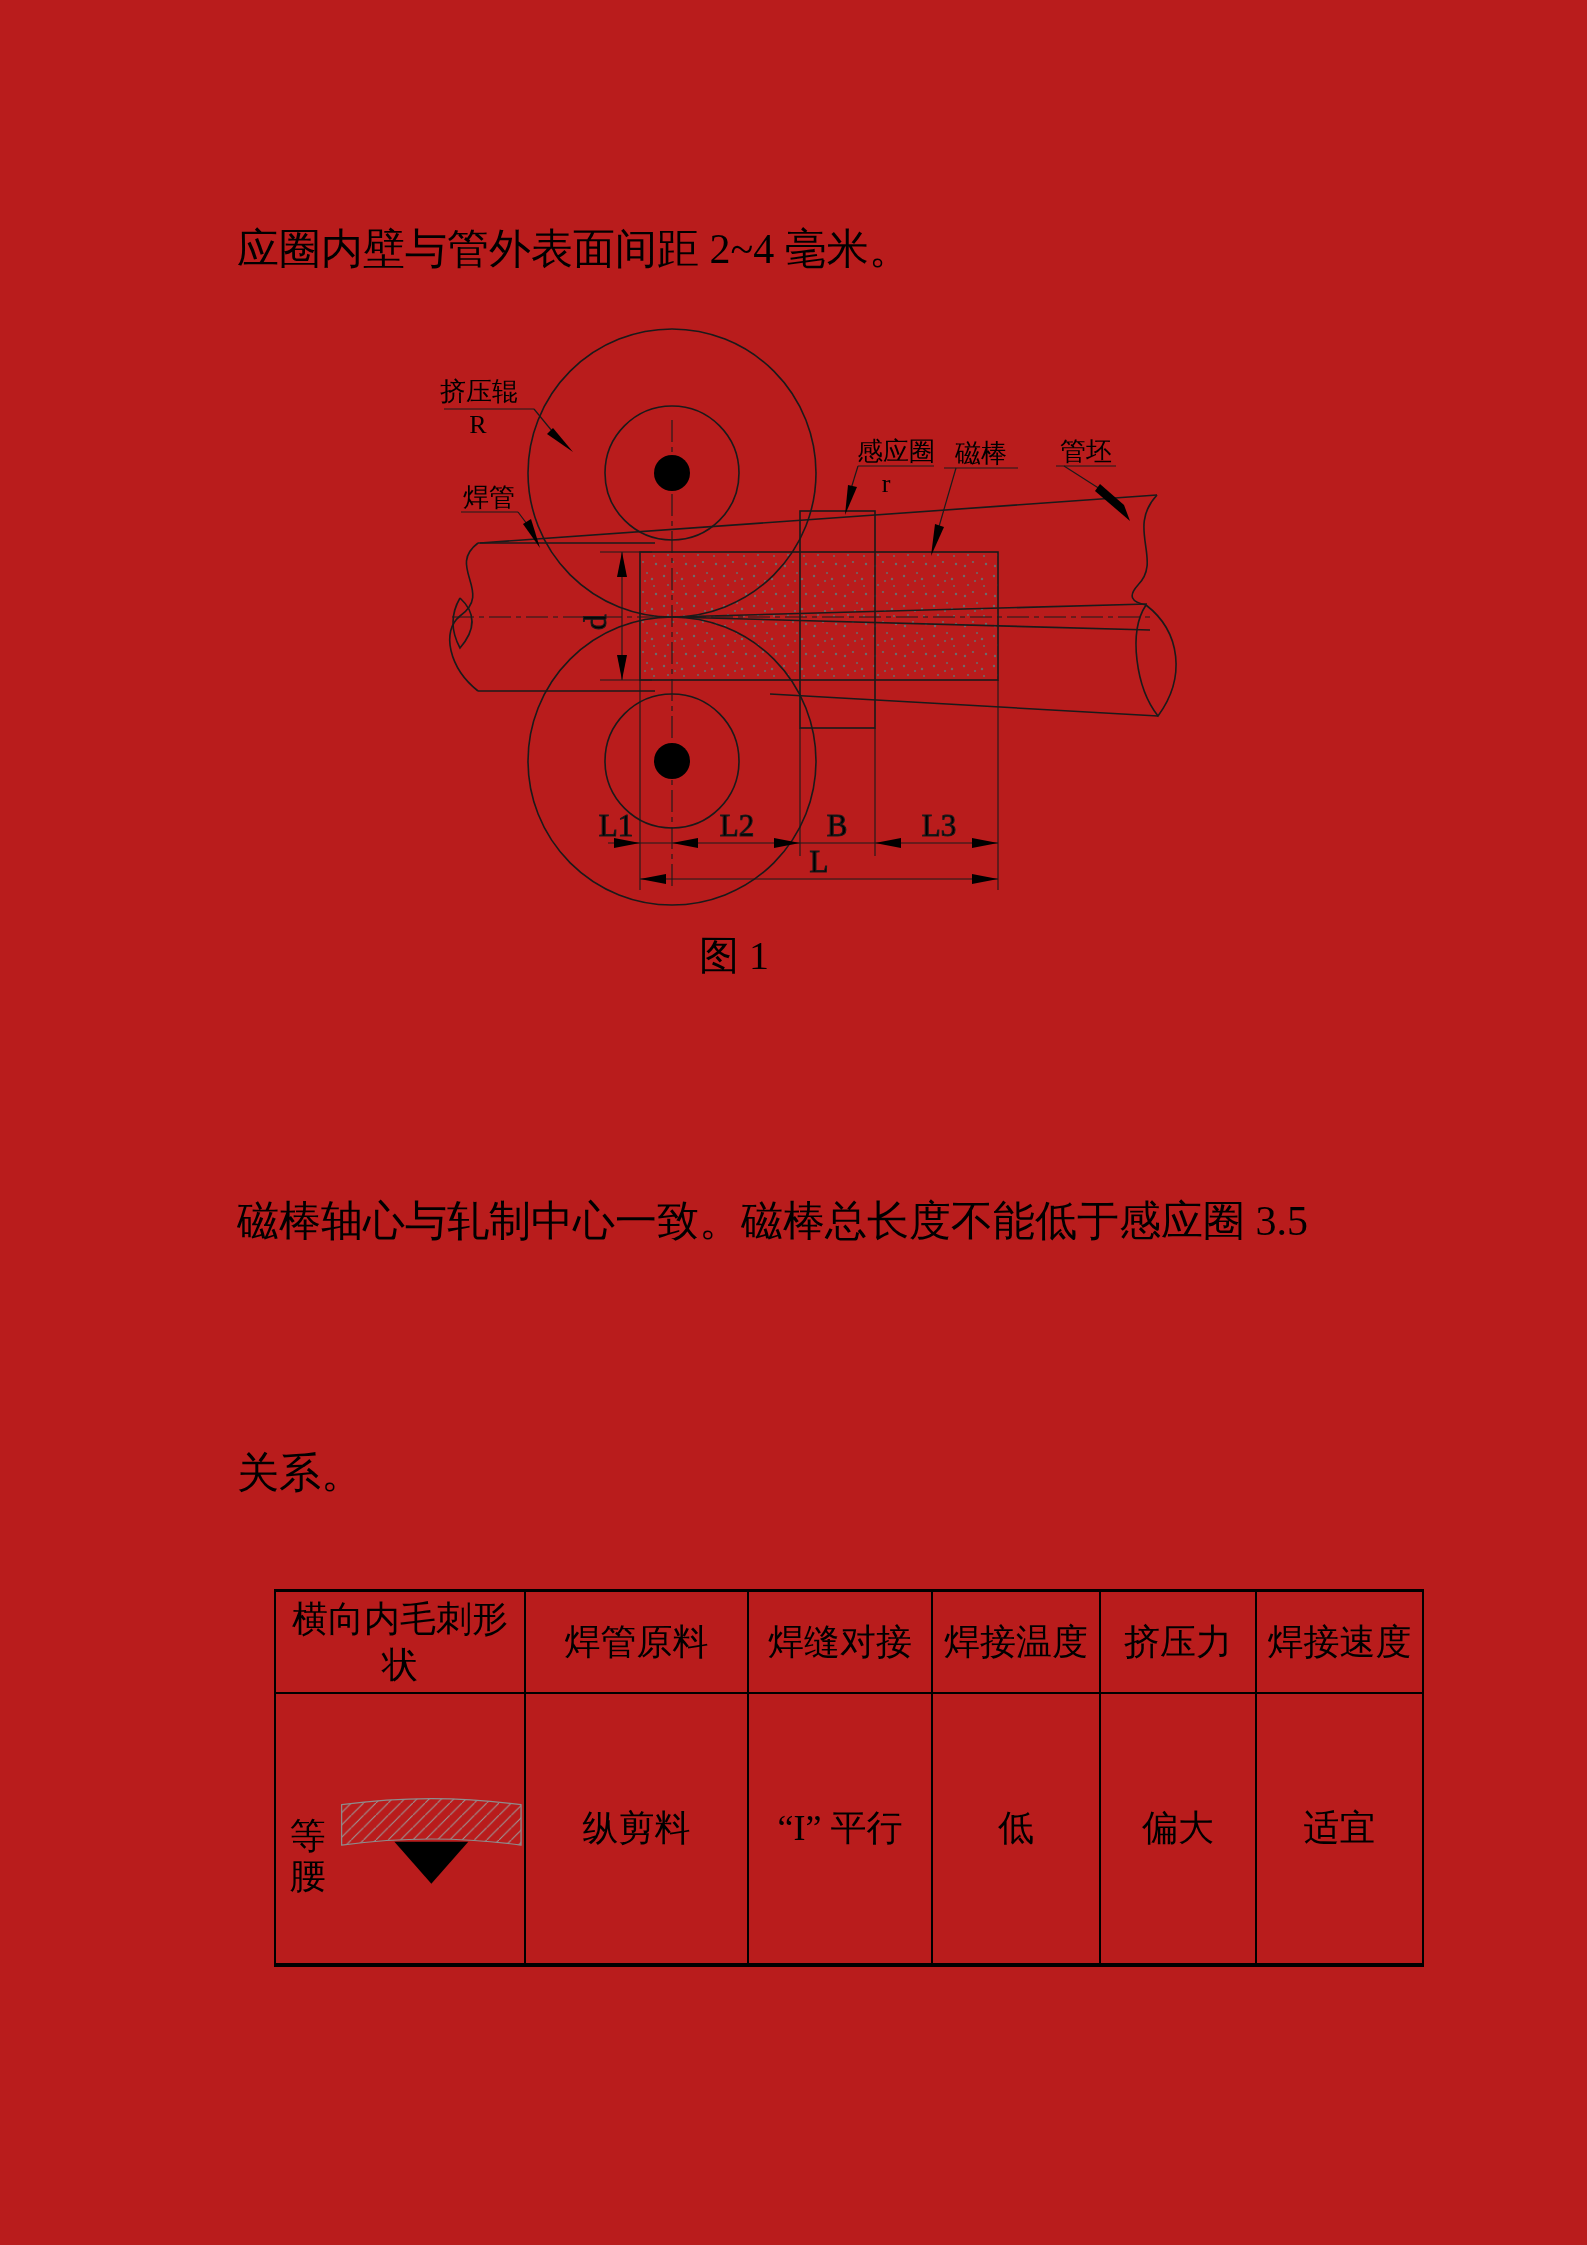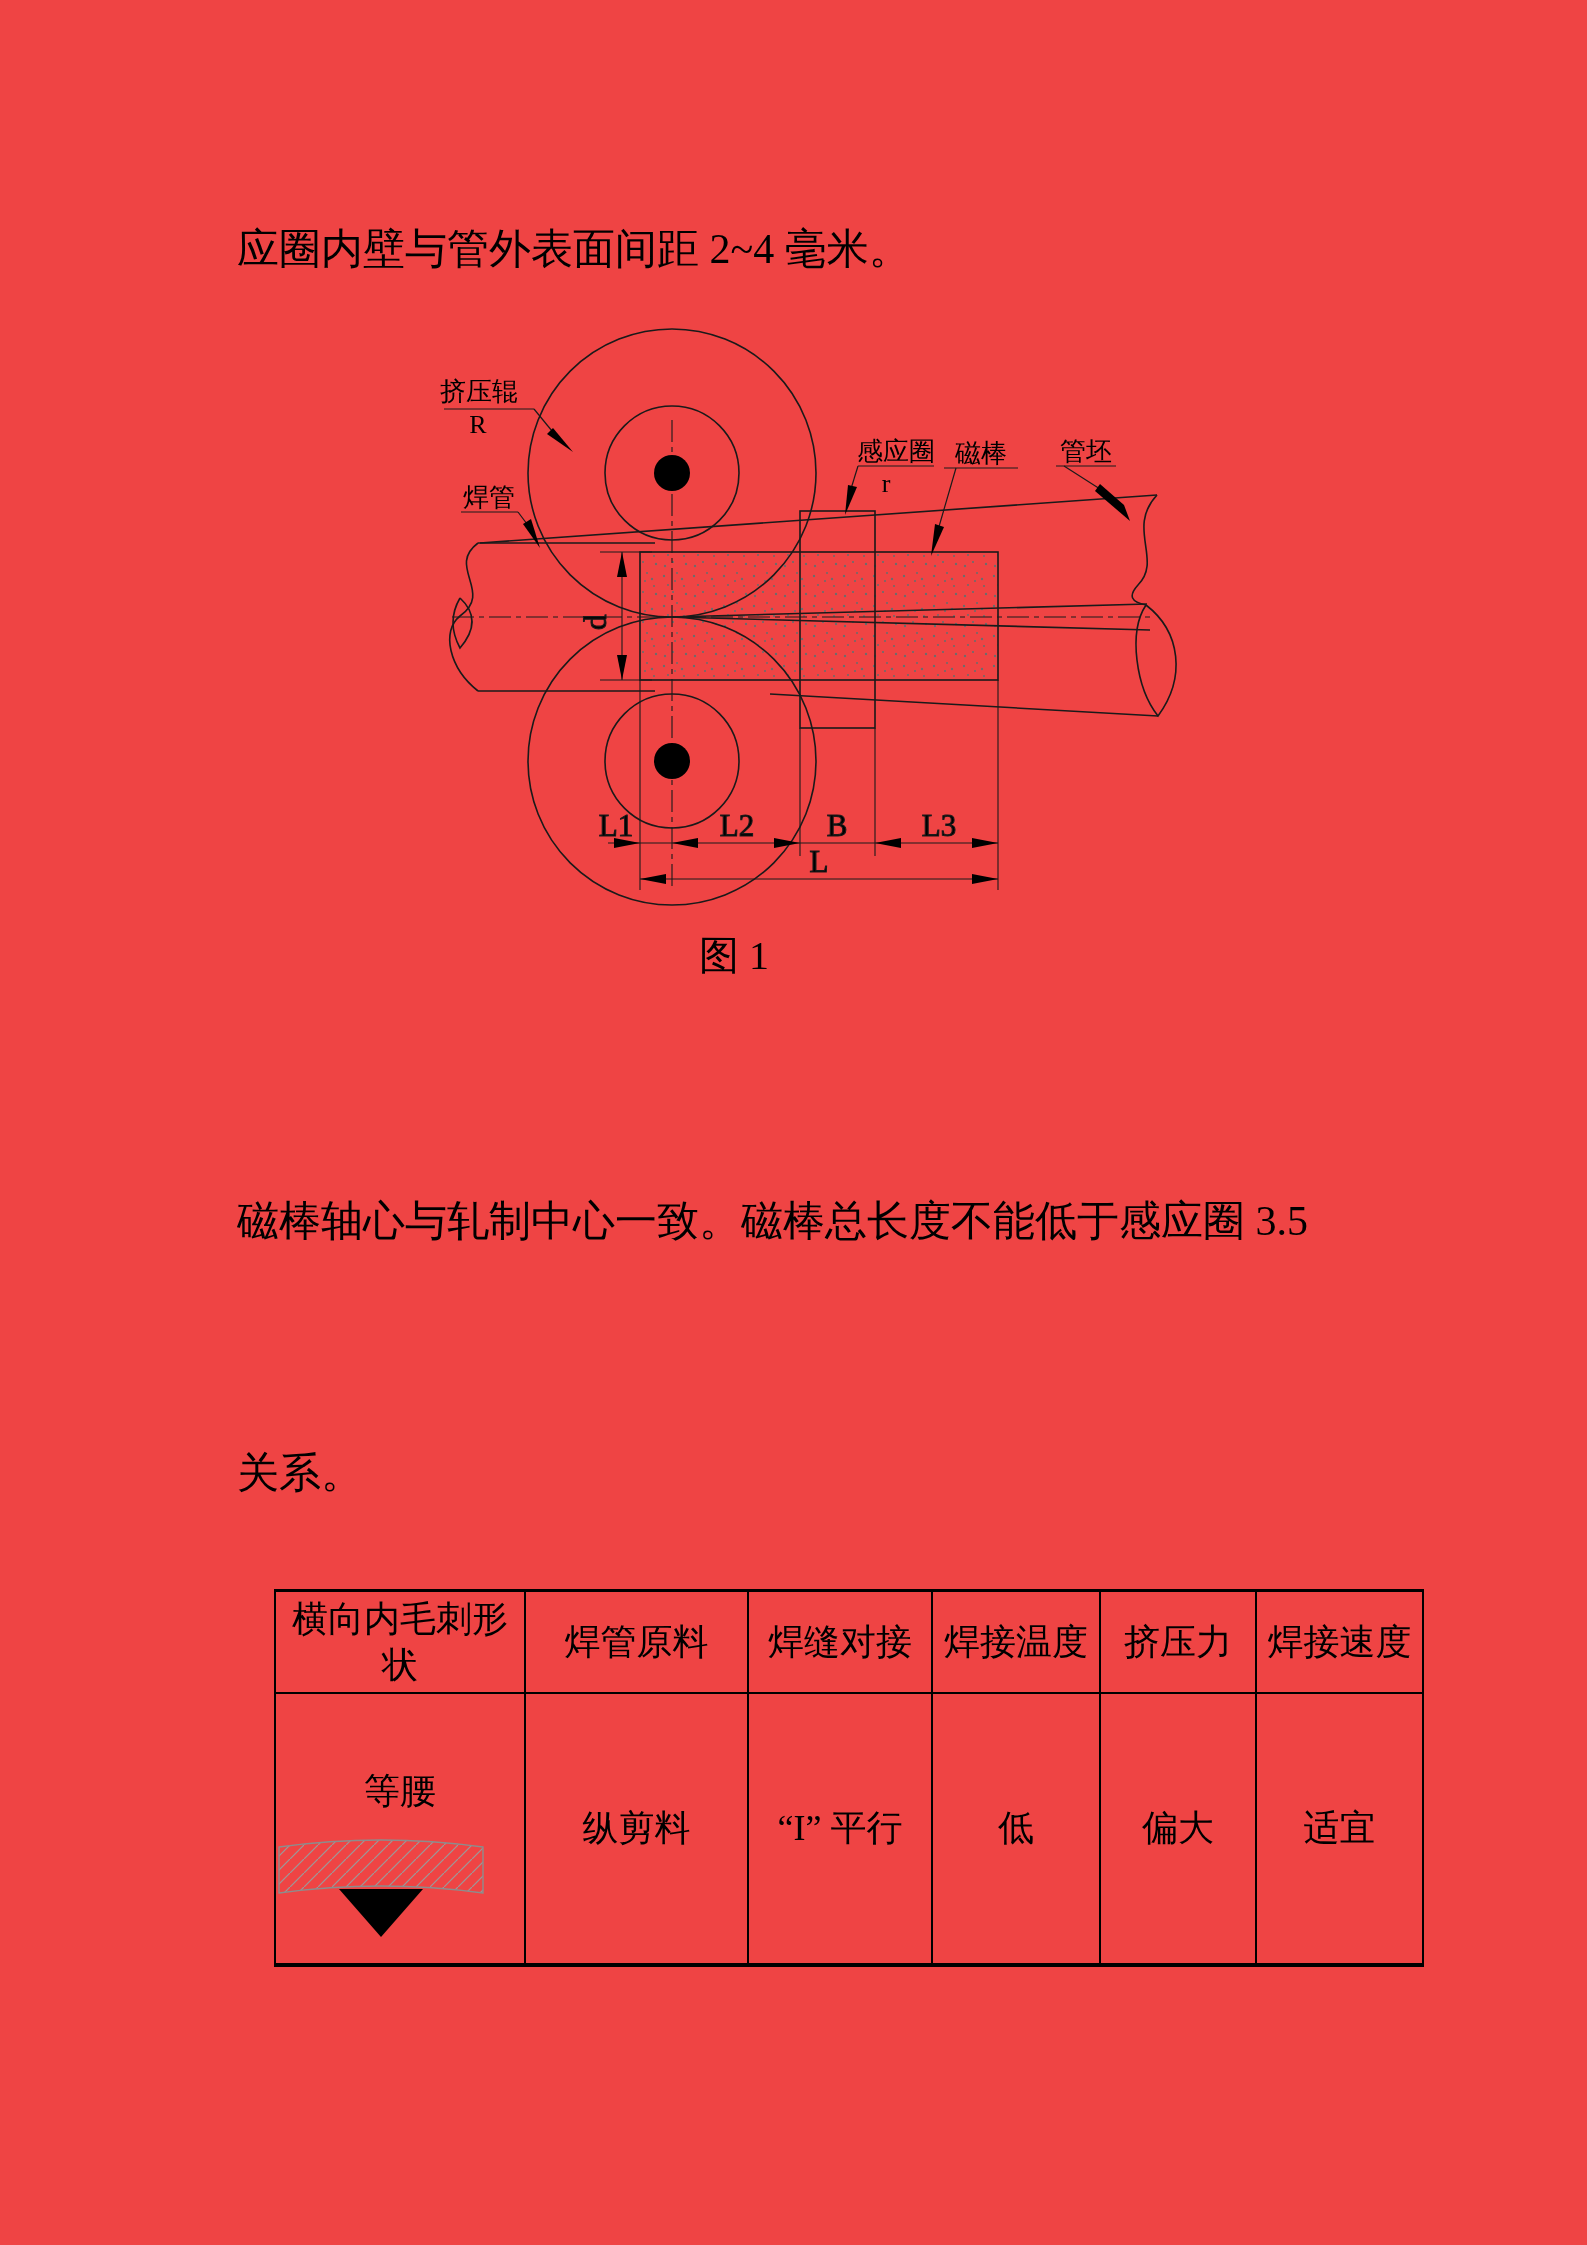--- a/index.html
+++ b/index.html
@@ -1,19 +1,19 @@
 <!DOCTYPE html>
 <html><head>
 <meta charset="utf-8">
 <style>
   html,body{margin:0;padding:0;background:#888;}
   #page{
     position:relative;
     width:1587px;height:2245px;
-    background:#ef4444;
+    background:#b91c1c;
     font-family:"Liberation Serif","DejaVu Serif",serif;
     color:#000;
     overflow:hidden;
   }
   .line{
     position:absolute;left:237px;width:1124px;
     font-size:42px;line-height:50px;white-space:nowrap;
   }
   .indent{text-indent:84px;}
   .caption{
@@ -37,21 +37,21 @@
   table.ptable td,table.ptable th{
     border:2px solid #000;
     font-size:36px;font-weight:400;
     text-align:center;vertical-align:middle;
     padding:0;
   }
   table.ptable tr.hrow th{height:100px;white-space:pre-line;line-height:46px;}
   table.ptable tr.drow td{height:269px;}
   table.ptable{border-top:3px solid #000;}
   table.ptable tr.drow td{border-bottom:4px solid #000;}
-  .shapecell{display:flex;flex-direction:column;}
+  .shapecell{display:flex;flex-direction:row;align-items:center;}
   .shapelabel{font-size:36px;margin-top:54px;line-height:40px;}
   .shapesvg{margin-top:20px;}
 </style>
 </head>
 <body>
 
 <div id="page">
 
   <div class="line" style="top:224px">应圈内壁与管外表面间距 2~4 毫米。</div>
 

